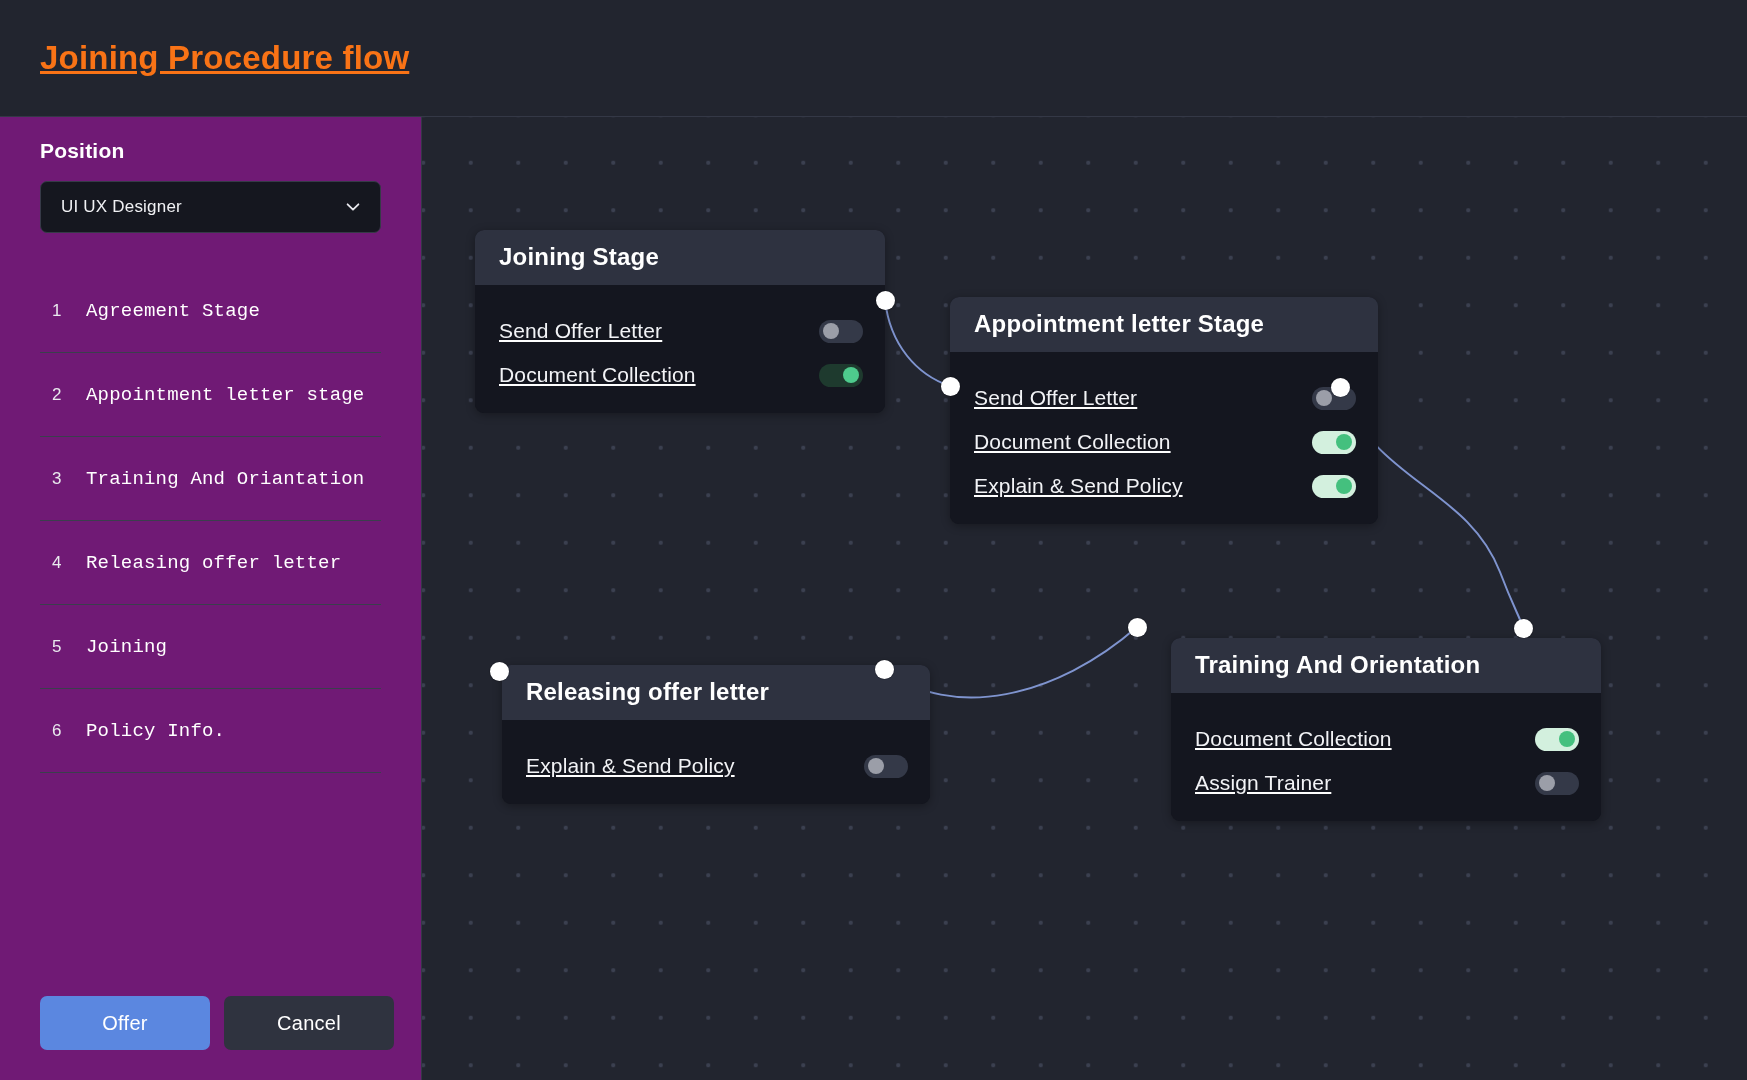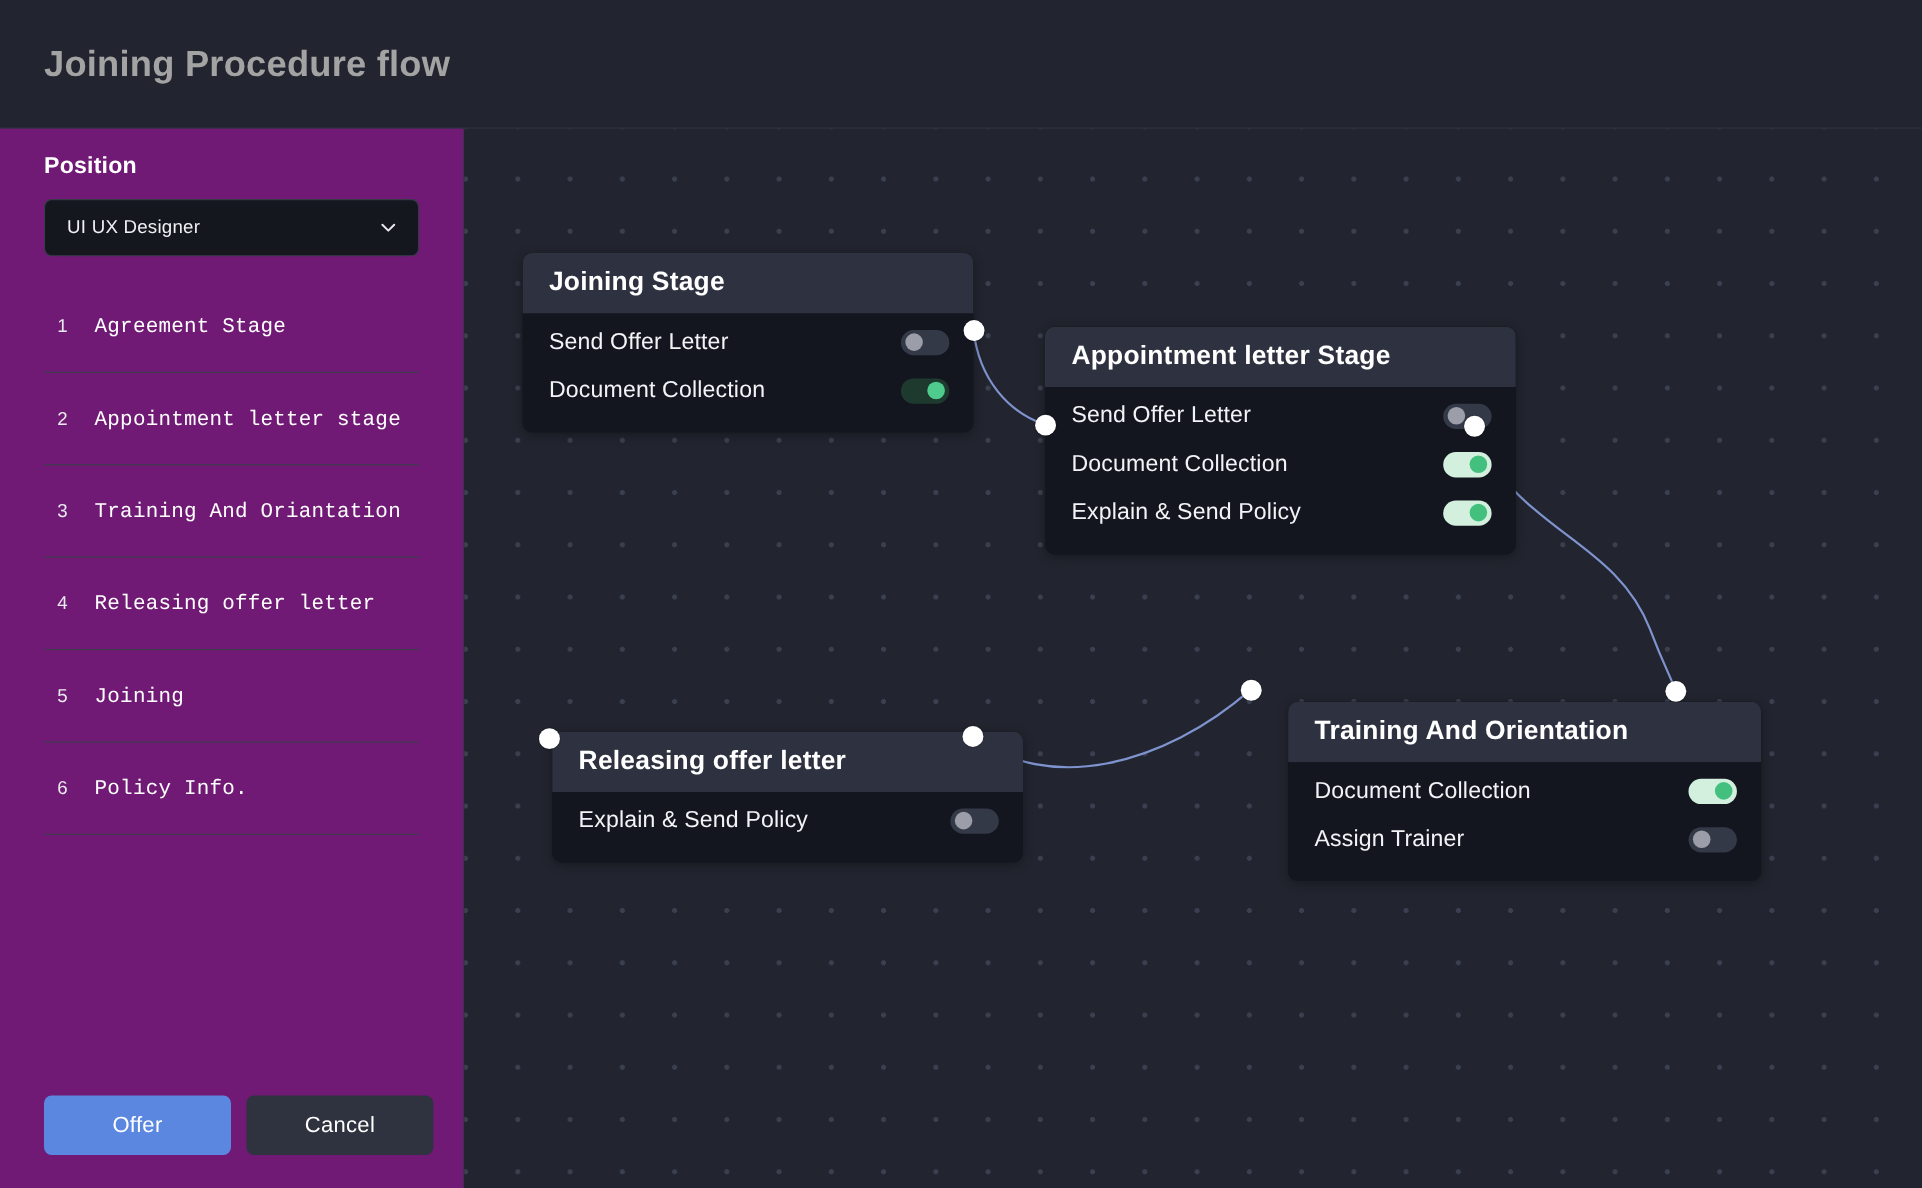--- a/index.html
+++ b/index.html
@@ -34,21 +34,22 @@
     display: flex;
     align-items: center;
     padding-left: 40px;
     border-bottom: 1px solid #343846;
     background: #22252f;
   }
   .header-title {
     font-size: 33px;
     font-weight: bold;
     letter-spacing: 0.2px;
-    color: #a3a3a3;
+    color: #f97316;
+    text-decoration: underline;
   }
 
   
   .body-wrap {
     flex: 1 1 auto;
     display: flex;
     min-height: 0;
     position: relative;
   }
 
@@ -75,21 +76,21 @@
   .select-box {
     height: 52px;
     background: #15171f;
     border: 1px solid #363a47;
     border-radius: 7px;
     display: flex;
     align-items: center;
     justify-content: space-between;
     padding: 0 18px 0 20px;
     cursor: pointer;
-    margin-bottom: 22px;
+    margin-bottom: 36px;
   }
   .select-value {
     font-size: 17px;
     color: #f0f1f4;
     letter-spacing: 0.2px;
   }
   .chevron {
     width: 18px;
     height: 18px;
     display: block;
@@ -176,22 +177,23 @@
   }
   .node-header {
     background: #2e3240;
     padding: 13px 22px 14px 24px;
     font-size: 24px;
     font-weight: bold;
     color: #ffffff;
     letter-spacing: 0.2px;
   }
   .node-body {
-    padding: 4px 22px 16px 24px;
+    padding: 24px 22px 16px 24px;
     background: #14161f;
+    text-decoration: underline;
   }
   .node-row {
     display: flex;
     align-items: center;
     justify-content: space-between;
     height: 44px;
   }
   .node-row-label {
     font-size: 21px;
     color: #f2f3f6;

